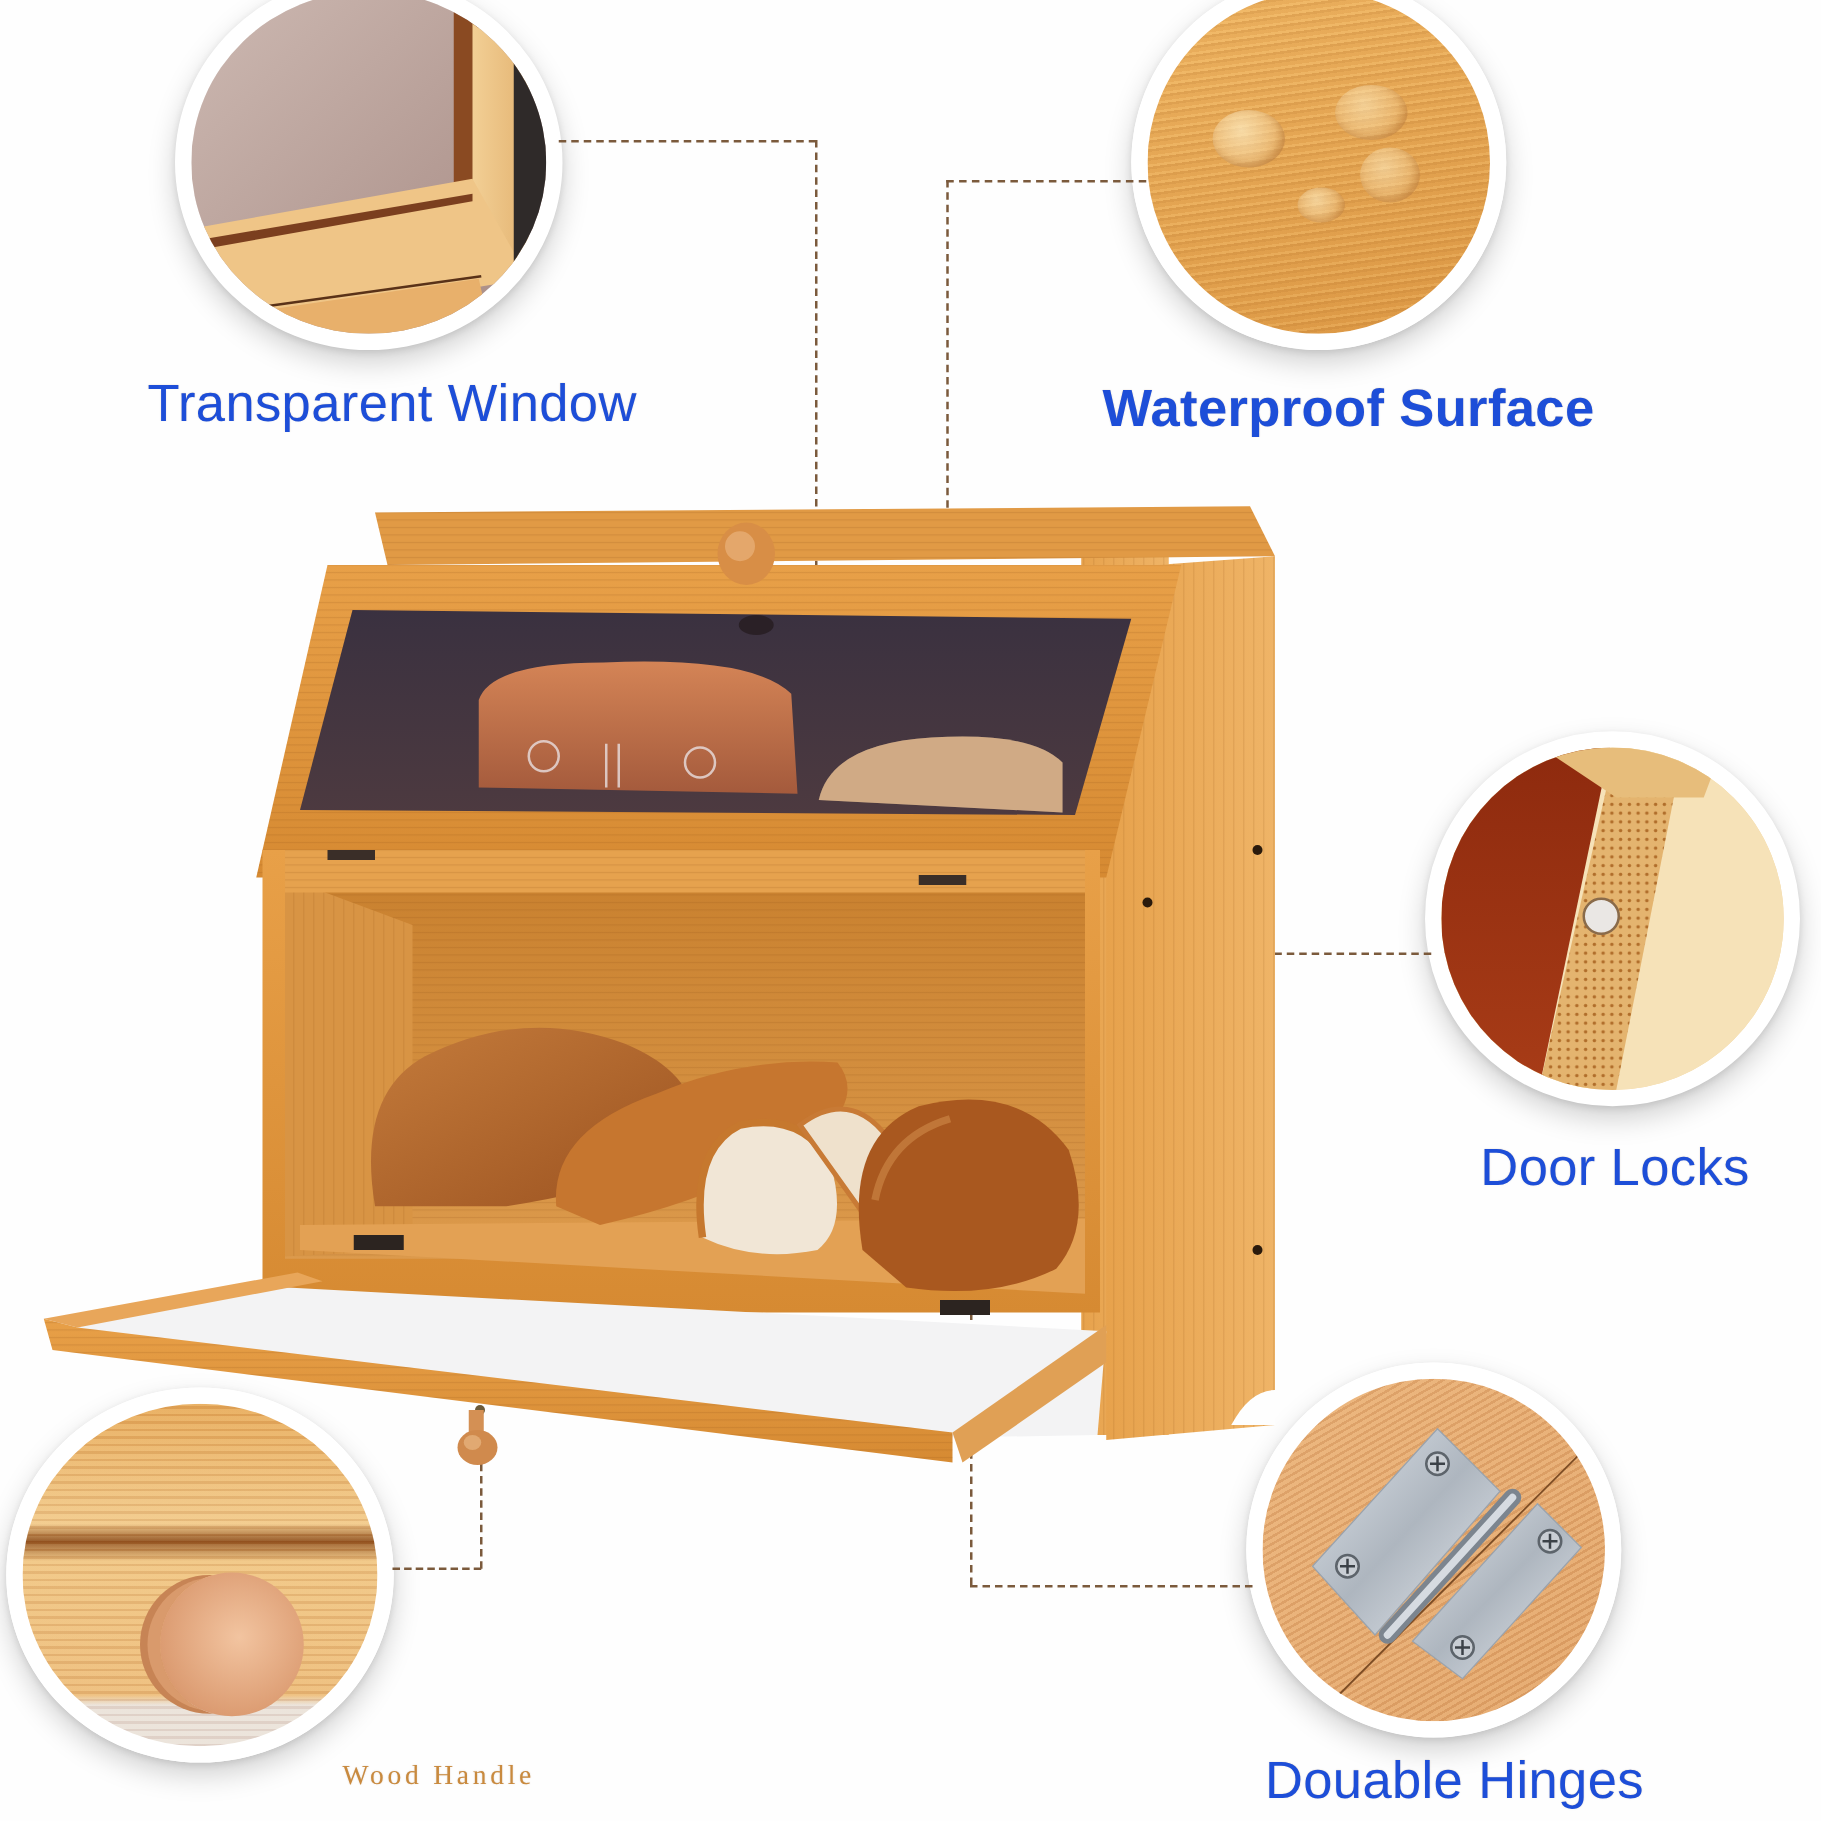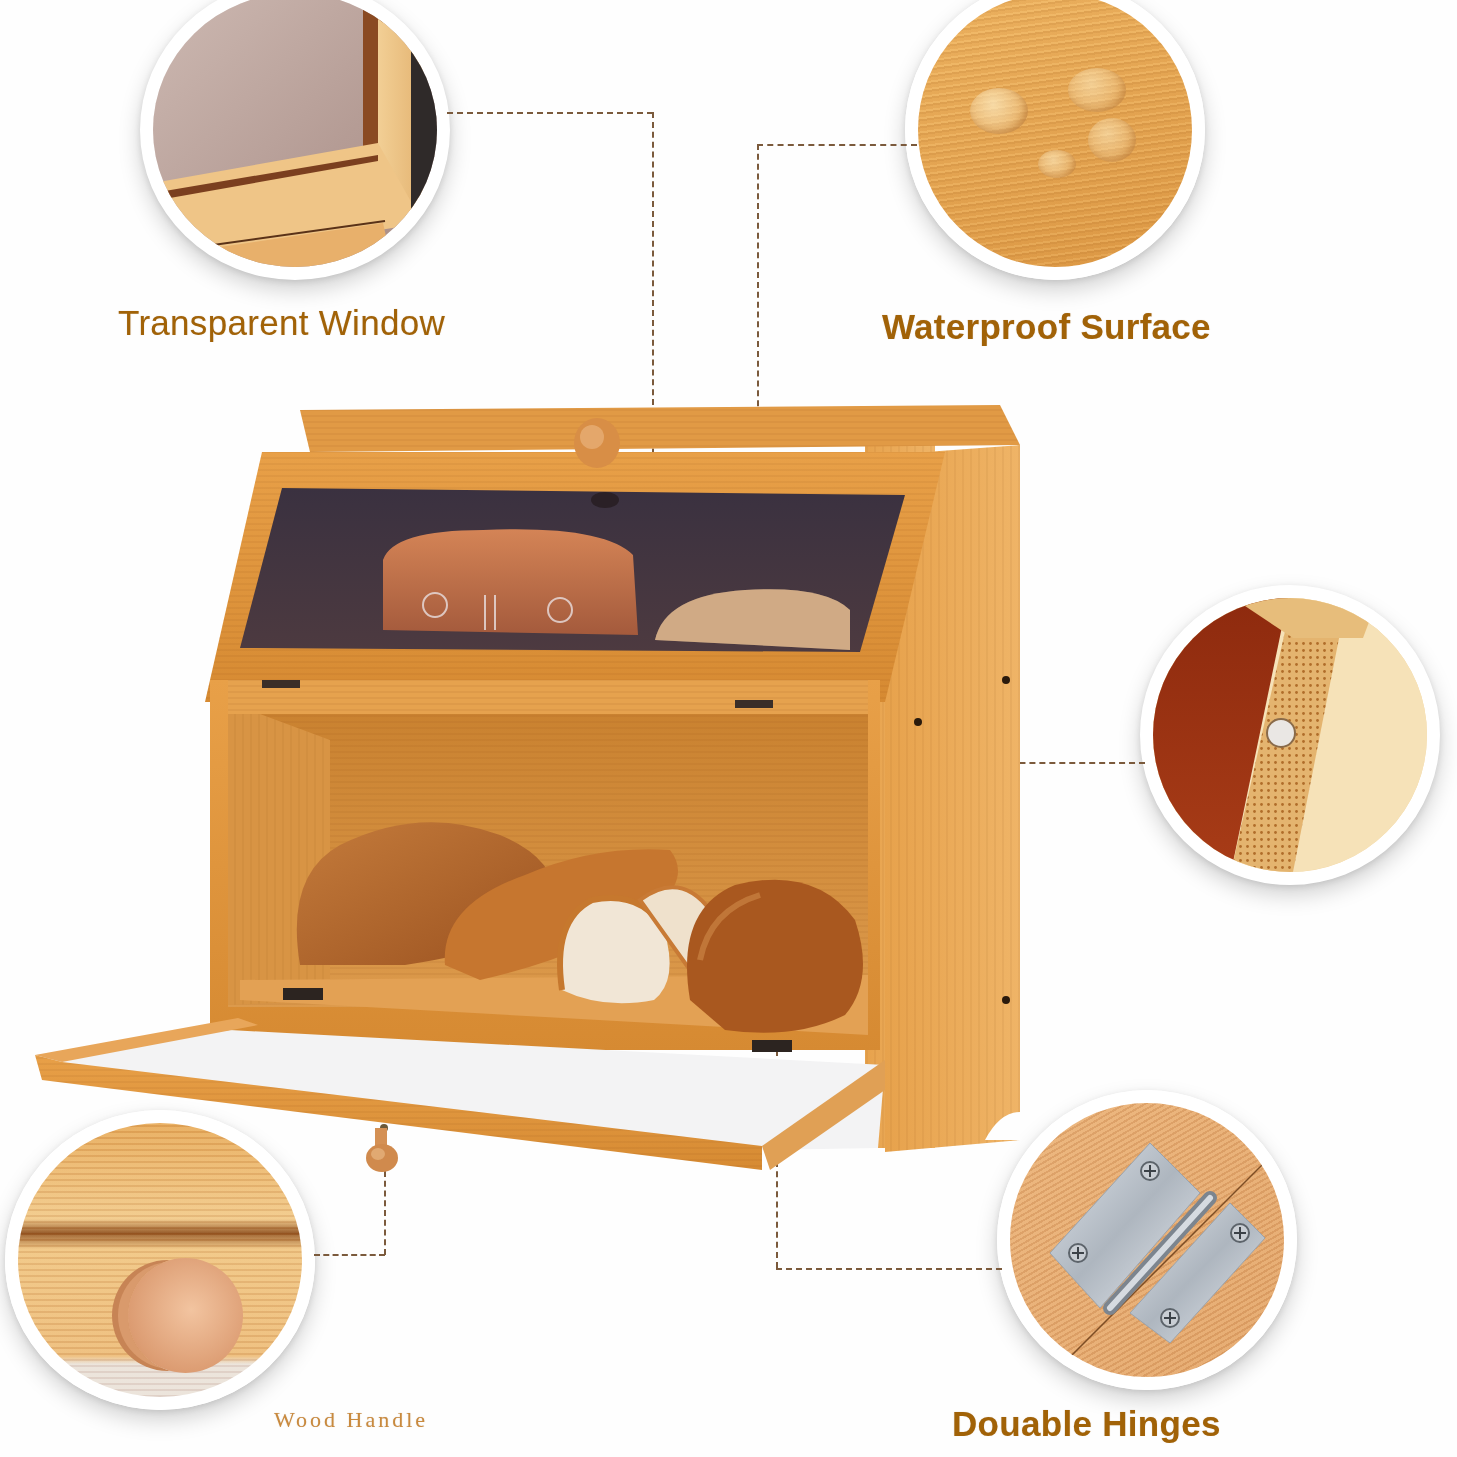--- a/index.html
+++ b/index.html
@@ -1,17 +1,17 @@
 <!DOCTYPE html>
 <html><head>
 <meta charset="utf-8">
 <style>
   html,body{margin:0;padding:0;background:#ffffff;}
   .canvas{position:relative;width:1457px;height:1457px;overflow:hidden;background:#fefefe;font-family:"Liberation Sans",sans-serif;}
-  .label{position:absolute;color:#a16207;font-family:"Liberation Sans",sans-serif;font-size:35px;line-height:40px;white-space:nowrap;letter-spacing:0.3px;text-shadow:0 1px 0 rgba(255,255,255,.6),0 0 1px rgba(120,70,20,.35);}
+  .label{position:absolute;color:#1d4ed8;font-family:"Liberation Sans",sans-serif;font-size:42px;line-height:40px;white-space:nowrap;letter-spacing:0.3px;text-shadow:0 1px 0 rgba(255,255,255,.6),0 0 1px rgba(120,70,20,.35);}
   .label.serif{font-family:"Liberation Serif",serif;font-size:22px;letter-spacing:3px;color:#c98a3e;}
   .label.center{text-align:center;}
   .circle{position:absolute;border-radius:50%;border:13px solid #ffffff;box-shadow:0 10px 22px rgba(0,0,0,.18),0 2px 6px rgba(0,0,0,.10);overflow:hidden;box-sizing:border-box;}
   .dash{position:absolute;border-color:#7b5a3c;border-style:dashed;border-width:0;}
   .dash.h{border-top-width:2px;height:0;}
   .dash.v{border-left-width:2px;width:0;}
   .wood-grain{background:
       repeating-linear-gradient(0deg,rgba(150,90,30,.10) 0 2px,rgba(255,230,170,.08) 2px 5px,rgba(160,100,40,.06) 5px 9px),
       linear-gradient(180deg,#e9a852,#d98f37);}
 </style>
@@ -233,19 +233,20 @@
       <ellipse cx="382" cy="1158" rx="16" ry="14" fill="#d08a4d"></ellipse>
       <ellipse cx="378" cy="1154" rx="7" ry="6" fill="#e8b681" opacity=".7"></ellipse>
     </svg>
   </div>
 
   <div class="label" style="left:118px;top:303px;">Transparent Window</div>
 
   <div class="label" style="left:882px;top:307px;font-weight:bold;">Waterproof Surface</div>
 
   <div class="label center" style="left:1140px;top:914px;width:304px;">
+    <div>Door Locks</div>
   </div>
 
   <div class="label serif" style="left:274px;top:1400px;">Wood Handle</div>
 
-  <div class="label" style="left:952px;top:1404px;font-weight:bold;">Douable Hinges</div>
+  <div class="label" style="left:1012px;top:1404px;">Douable Hinges</div>
 
 </div>
 
 </body></html>

